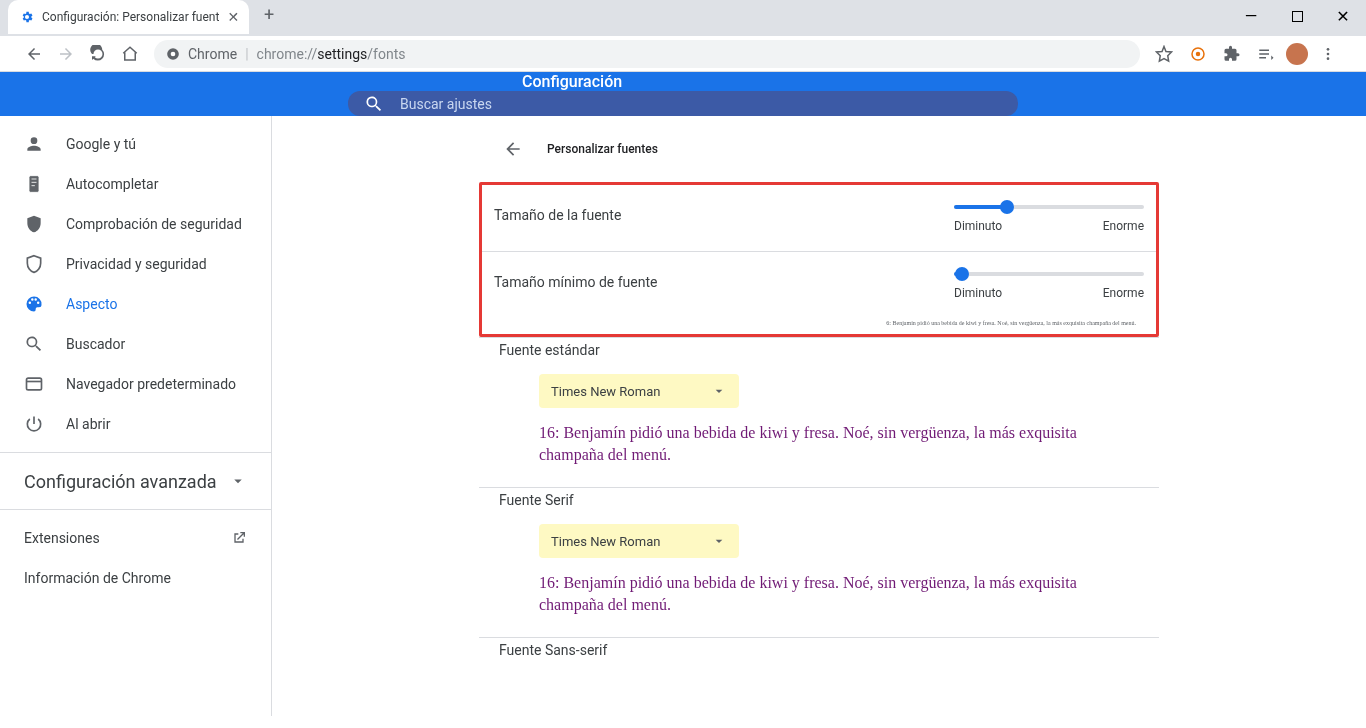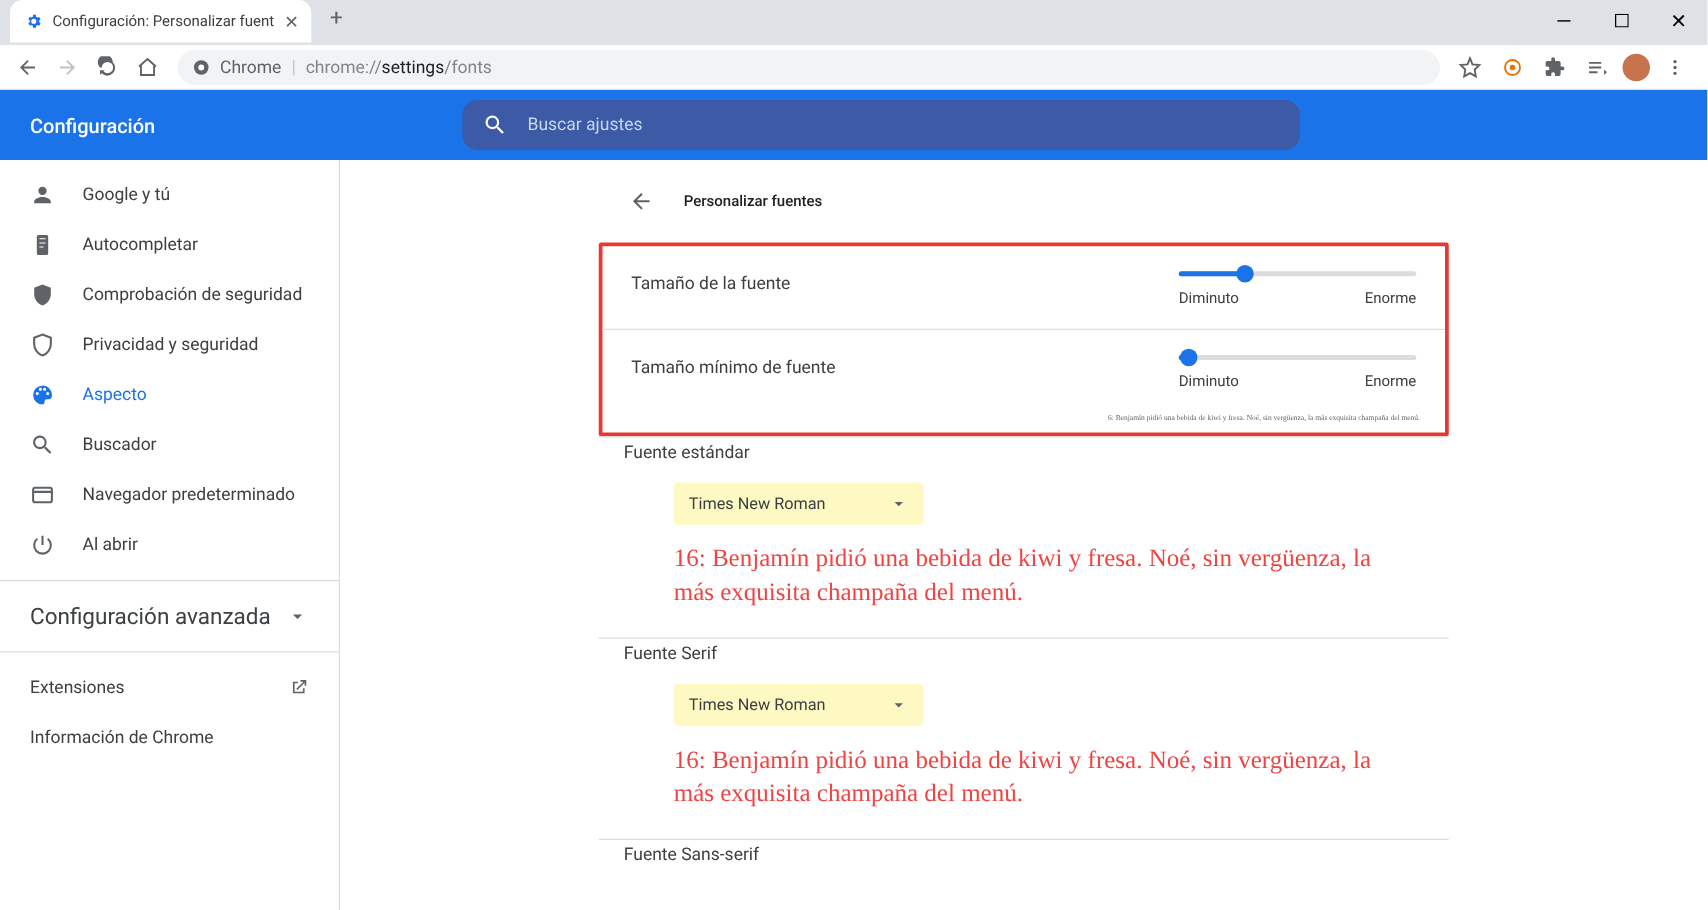--- a/index.html
+++ b/index.html
@@ -6,32 +6,32 @@
   body { width: 1366px; height: 728px; background: #fff; overflow: hidden; }
 
   
   .titlebar { height: 36px; background: #dee1e6; display: flex; align-items: flex-start; }
   .tab { height: 34px; background: #fff; border-radius: 10px 10px 0 0; margin-left: 8px; display: flex; align-items: center; padding: 0 10px 0 12px; gap: 8px; min-width: 240px; font-size: 12px; color: #3c4043; }
   .tab-close { color: #5f6368; font-size: 14px; cursor: pointer; }
   .newtab { width: 28px; height: 28px; display:flex; align-items:center; justify-content:center; font-size:18px; color:#5f6368; margin-left:6px; margin-bottom:3px; cursor:pointer; }
   .win-controls { margin-left: auto; display: flex; align-items:center; gap:0; }
   .win-btn { width:46px; height:32px; display:flex; align-items:center; justify-content:center; color:#000; cursor:pointer; }
 
-  .toolbar { height: 36px; background:#fff; border-bottom:1px solid #dadce0; display:flex; align-items:center; padding:0 8px; gap:4px; }
+  .toolbar { height: 36px; background:#fff; border-bottom:1px solid #dadce0; display:flex; align-items:center; padding:0 20px; gap:4px; }
   .tbtn { width:28px; height:28px; border-radius:50%; display:flex; align-items:center; justify-content:center; color:#5f6368; cursor:pointer; }
   .tbtn.disabled { color:#bdc1c6; }
   .omnibox { flex:1; height:28px; background:#f1f3f4; border-radius:14px; display:flex; align-items:center; padding:0 12px; margin:0 6px; gap:8px; color:#5f6368; font-size:14px; }
   .omni-url { color:#202124; }
   .omni-url .grey { color:#80868b; }
   .right-icons { display:flex; align-items:center; gap:6px; padding-right:4px; }
   .ricon { width:28px; height:28px; display:flex; align-items:center; justify-content:center; color:#5f6368; cursor:pointer; border-radius:50%; }
   .avatar { width:22px; height:22px; border-radius:50%; background:#c7744e; display:inline-block; }
 
   
-  .bluebar { height:56px; background:#1a73e8; display:flex; align-items:center; }
+  .bluebar { height:44px; background:#1a73e8; display:flex; align-items:center;flex-direction:column; }
   .bluebar-title { color:#fff; font-size:16px; font-weight:500; padding-left:24px; width:370px; }
   .searchwrap { background:#3c5aa6; height:40px; border-radius:12px; display:flex; align-items:center; width:670px; padding:0 16px; gap:16px; }
   .searchwrap input { background:transparent; border:none; outline:none; color:#fff; font-size:14px; flex:1; }
   .searchwrap input::placeholder { color:#c9d7f0; }
 
   
   .main { display:flex; height: calc(728px - 36px - 36px - 56px); }
   .sidebar { width:272px; border-right:1px solid #dadce0; padding-top:8px; display:flex; flex-direction:column; }
   .sideitem { height:40px; display:flex; align-items:center; padding-left:24px; gap:22px; font-size:14px; color:#3c4043; cursor:pointer; }
   .sideitem.active { color:#1a73e8; }
@@ -43,34 +43,34 @@
   .sidefoot { padding:0 24px; }
   .sidefoot .frow { height:40px; display:flex; align-items:center; justify-content:space-between; font-size:14px; color:#3c4043; cursor:pointer; }
 
   .content { flex:1; background:#fff; overflow:hidden; display:flex; justify-content:center; }
   .panel-outer { width:680px; background:#fff; }
 
   .panel-head { height:66px; display:flex; align-items:center; gap:24px; padding:0 24px; }
   .back-arrow { width:20px; height:20px; display:flex; align-items:center; justify-content:center; color:#5f6368; cursor:pointer; }
   .panel-title { font-size:12px; color:#202124; font-weight:500; }
   .highlight-card { border:3px solid #e53935; border-radius:2px; }
-  .section-row { padding:18px 23px; display:flex; align-items:flex-start; }
+  .section-row { padding:18px 12px; display:flex; align-items:flex-start; }
   .section-divider { border-top:1px solid #dadce0; }
   .row-label { flex:1; font-size:14px; color:#3c4043; padding-top:4px; }
   .slider-col { width:190px; }
   .slider-track { position:relative; height:4px; background:#dadce0; border-radius:2px; margin-top:2px; }
   .slider-fill { position:absolute; left:0; top:0; height:4px; background:#1a73e8; border-radius:2px; }
   .slider-thumb { position:absolute; top:50%; width:14px; height:14px; background:#1a73e8; border-radius:50%; transform:translate(-50%,-50%); cursor:pointer; }
   .slider-labels { display:flex; justify-content:space-between; font-size:12px; color:#3c4043; margin-top:10px; }
   .tiny-sample { font-family:"Times New Roman",serif; font-size:6px; color:#5f6368; text-align:right; padding:2px 20px 8px 0; }
 
   .font-section { border-top:1px solid #dadce0; padding:4px 20px 22px 20px; }
   .font-section > .sec-title { font-size:14px; color:#3c4043; margin-bottom:16px; }
   .dropdown { display:inline-flex; align-items:center; justify-content:space-between; width:200px; height:34px; background:#fef9c3; border-radius:4px; padding:0 12px; font-size:13px; color:#3c4043; cursor:pointer; margin-left:40px; }
-  .sample { font-family:"Times New Roman",serif; font-size:20px; color:#ef4444; margin-top:14px; margin-left:40px; max-width:560px; line-height:1.35; }
+  .sample { font-family:"Times New Roman",serif; font-size:16px; color:#701a75; margin-top:14px; margin-left:40px; max-width:560px; line-height:1.35; }
 </style>
 </head>
 <body>
 
 <div class="titlebar">
   <div class="tab">
     <svg width="14" height="14" viewBox="0 0 24 24">
         <path fill="#1a73e8" d="M19.4 13a7.5 7.5 0 000-2l2-1.6-2-3.4-2.4 1a7.5 7.5 0 00-1.7-1L15 3h-4l-.3 2.9a7.5 7.5 0 00-1.7 1l-2.4-1-2 3.4L6.6 11a7.5 7.5 0 000 2l-2 1.6 2 3.4 2.4-1a7.5 7.5 0 001.7 1L11 21h4l.3-2.9a7.5 7.5 0 001.7-1l2.4 1 2-3.4zM12 15.5A3.5 3.5 0 1115.5 12 3.5 3.5 0 0112 15.5z"></path>
       </svg>
     <span>Configuración: Personalizar fuent</span>

